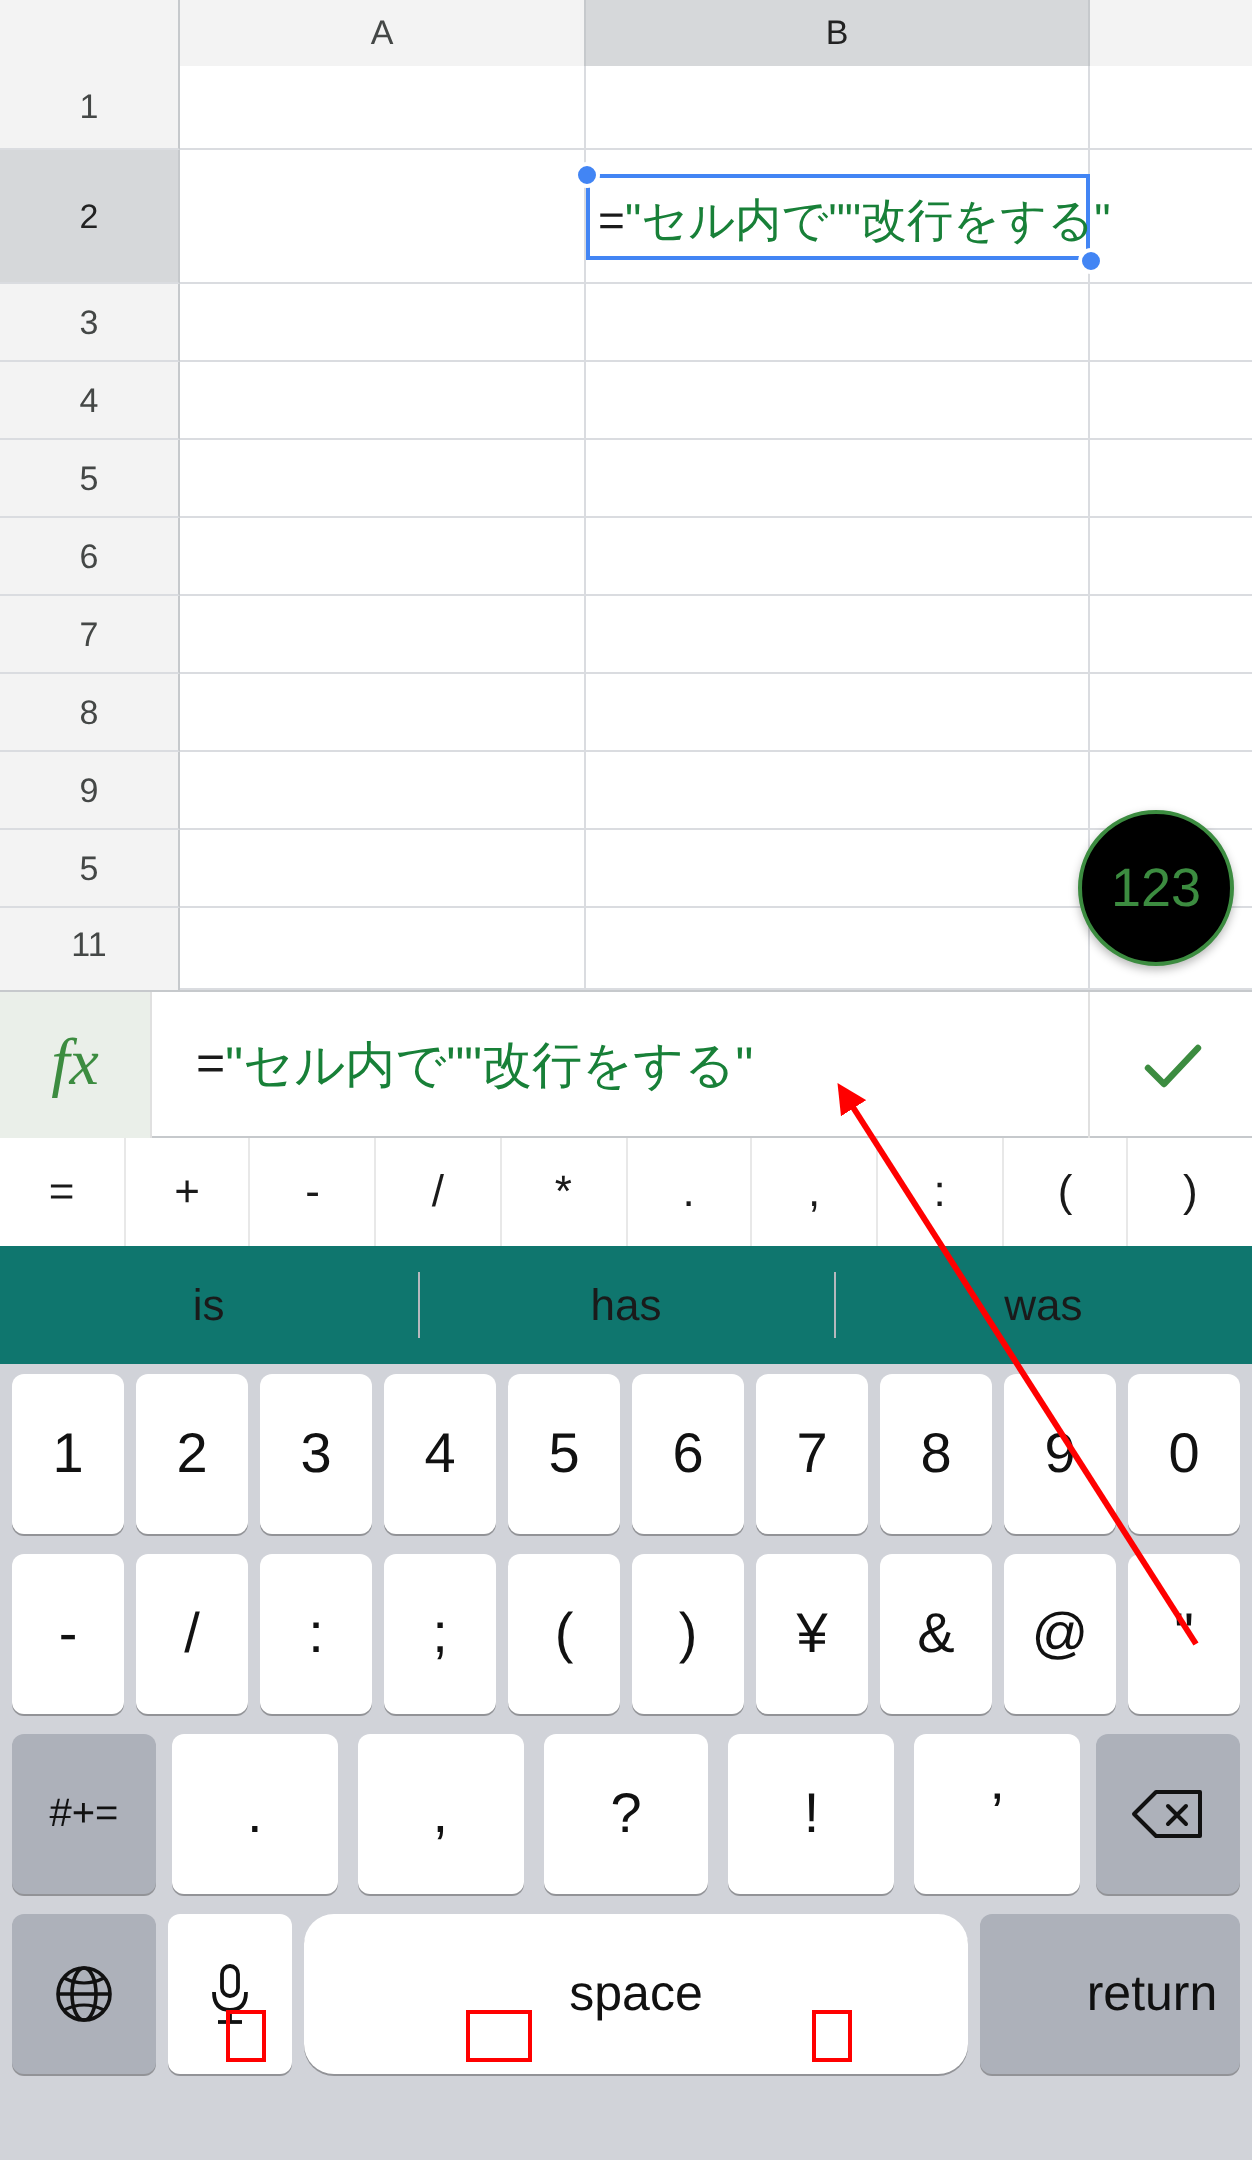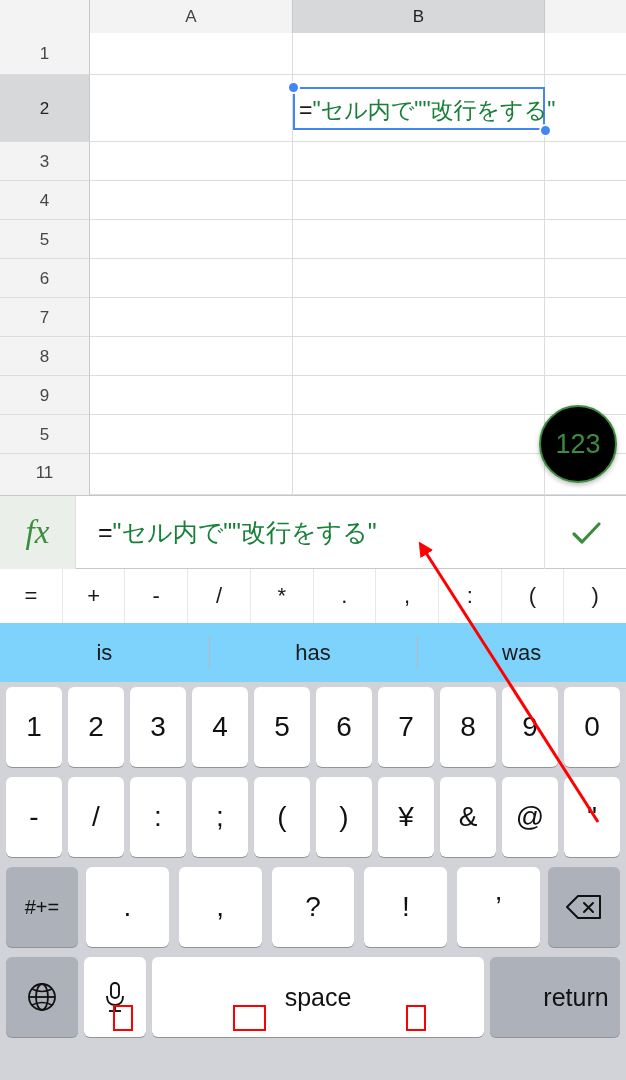--- a/index.html
+++ b/index.html
@@ -72,21 +72,21 @@
   
   .kbd { position:absolute; left:0; top:569px; width:626px; height:511px; background:#d1d3d9; }
 
   .symrow { position:absolute; left:0; top:0; width:626px; height:54px; background:#fff;
             display:flex; }
   .symkey { flex:1; display:flex; align-items:center; justify-content:center;
             font-size:22px; color:#1a1a1a; border-right:1px solid #e8e8e8; }
   .symkey:last-child { border-right:none; }
 
   .sugrow { position:absolute; left:0; top:54px; width:626px; height:59px;
-            display:flex; background:#7dd3fc;text-align:center; }
+            display:flex; background:#0f766e;text-align:center; }
   .sug { flex:1; display:flex; align-items:center; justify-content:center;
          font-size:22px; color:#1a1a1a; position:relative; }
   .sug + .sug::before { content:""; position:absolute; left:0; top:13px;
                         width:1px; height:33px; background:#b6b8bd; }
 
   .krow { position:absolute; left:0; width:626px; display:flex; }
   .key { background:#fff; border-radius:6px; display:flex; align-items:center;
          justify-content:center; font-size:28px; color:#111;
          box-shadow:0 1px 0 rgba(0,0,0,0.30); }
   .key.dark { background:#adb1ba; }
@@ -263,21 +263,21 @@
         </svg>
       </div>
       <div class="key" style="width:62px;height:80px;margin:0 3px;">
         <svg class="mic-svg" viewBox="0 0 22 33">
           <rect x="7" y="2" width="8" height="15" rx="4" fill="none" stroke="#111" stroke-width="1.9"></rect>
           <path d="M3 15 Q3 24 11 24 Q19 24 19 15" fill="none" stroke="#111" stroke-width="1.9"></path>
           <line x1="11" y1="24" x2="11" y2="30" stroke="#111" stroke-width="1.9"></line>
           <line x1="5" y1="30" x2="17" y2="30" stroke="#111" stroke-width="1.9"></line>
         </svg>
       </div>
-      <div class="key small" style="flex:1;height:80px;margin:0 3px;font-size:25px;">space</div>
+      <div class="key small" style="flex:1;height:80px;margin:0 3px;font-size:25px;border-radius:15px;">space</div>
       <div class="key dark small" style="width:130px;height:80px;margin:0 3px;font-size:25px;padding-left:42px;">return</div>
     </div>
   </div>
 
   <svg class="arrow-layer" viewBox="0 0 626 1080">
     <defs>
       <marker id="arrowhead" markerWidth="5" markerHeight="5" refX="3.6" refY="2.5" orient="auto">
         <path d="M0,0 L5,2.5 L0,5 Z" fill="#ff0000"></path>
       </marker>
     </defs>

